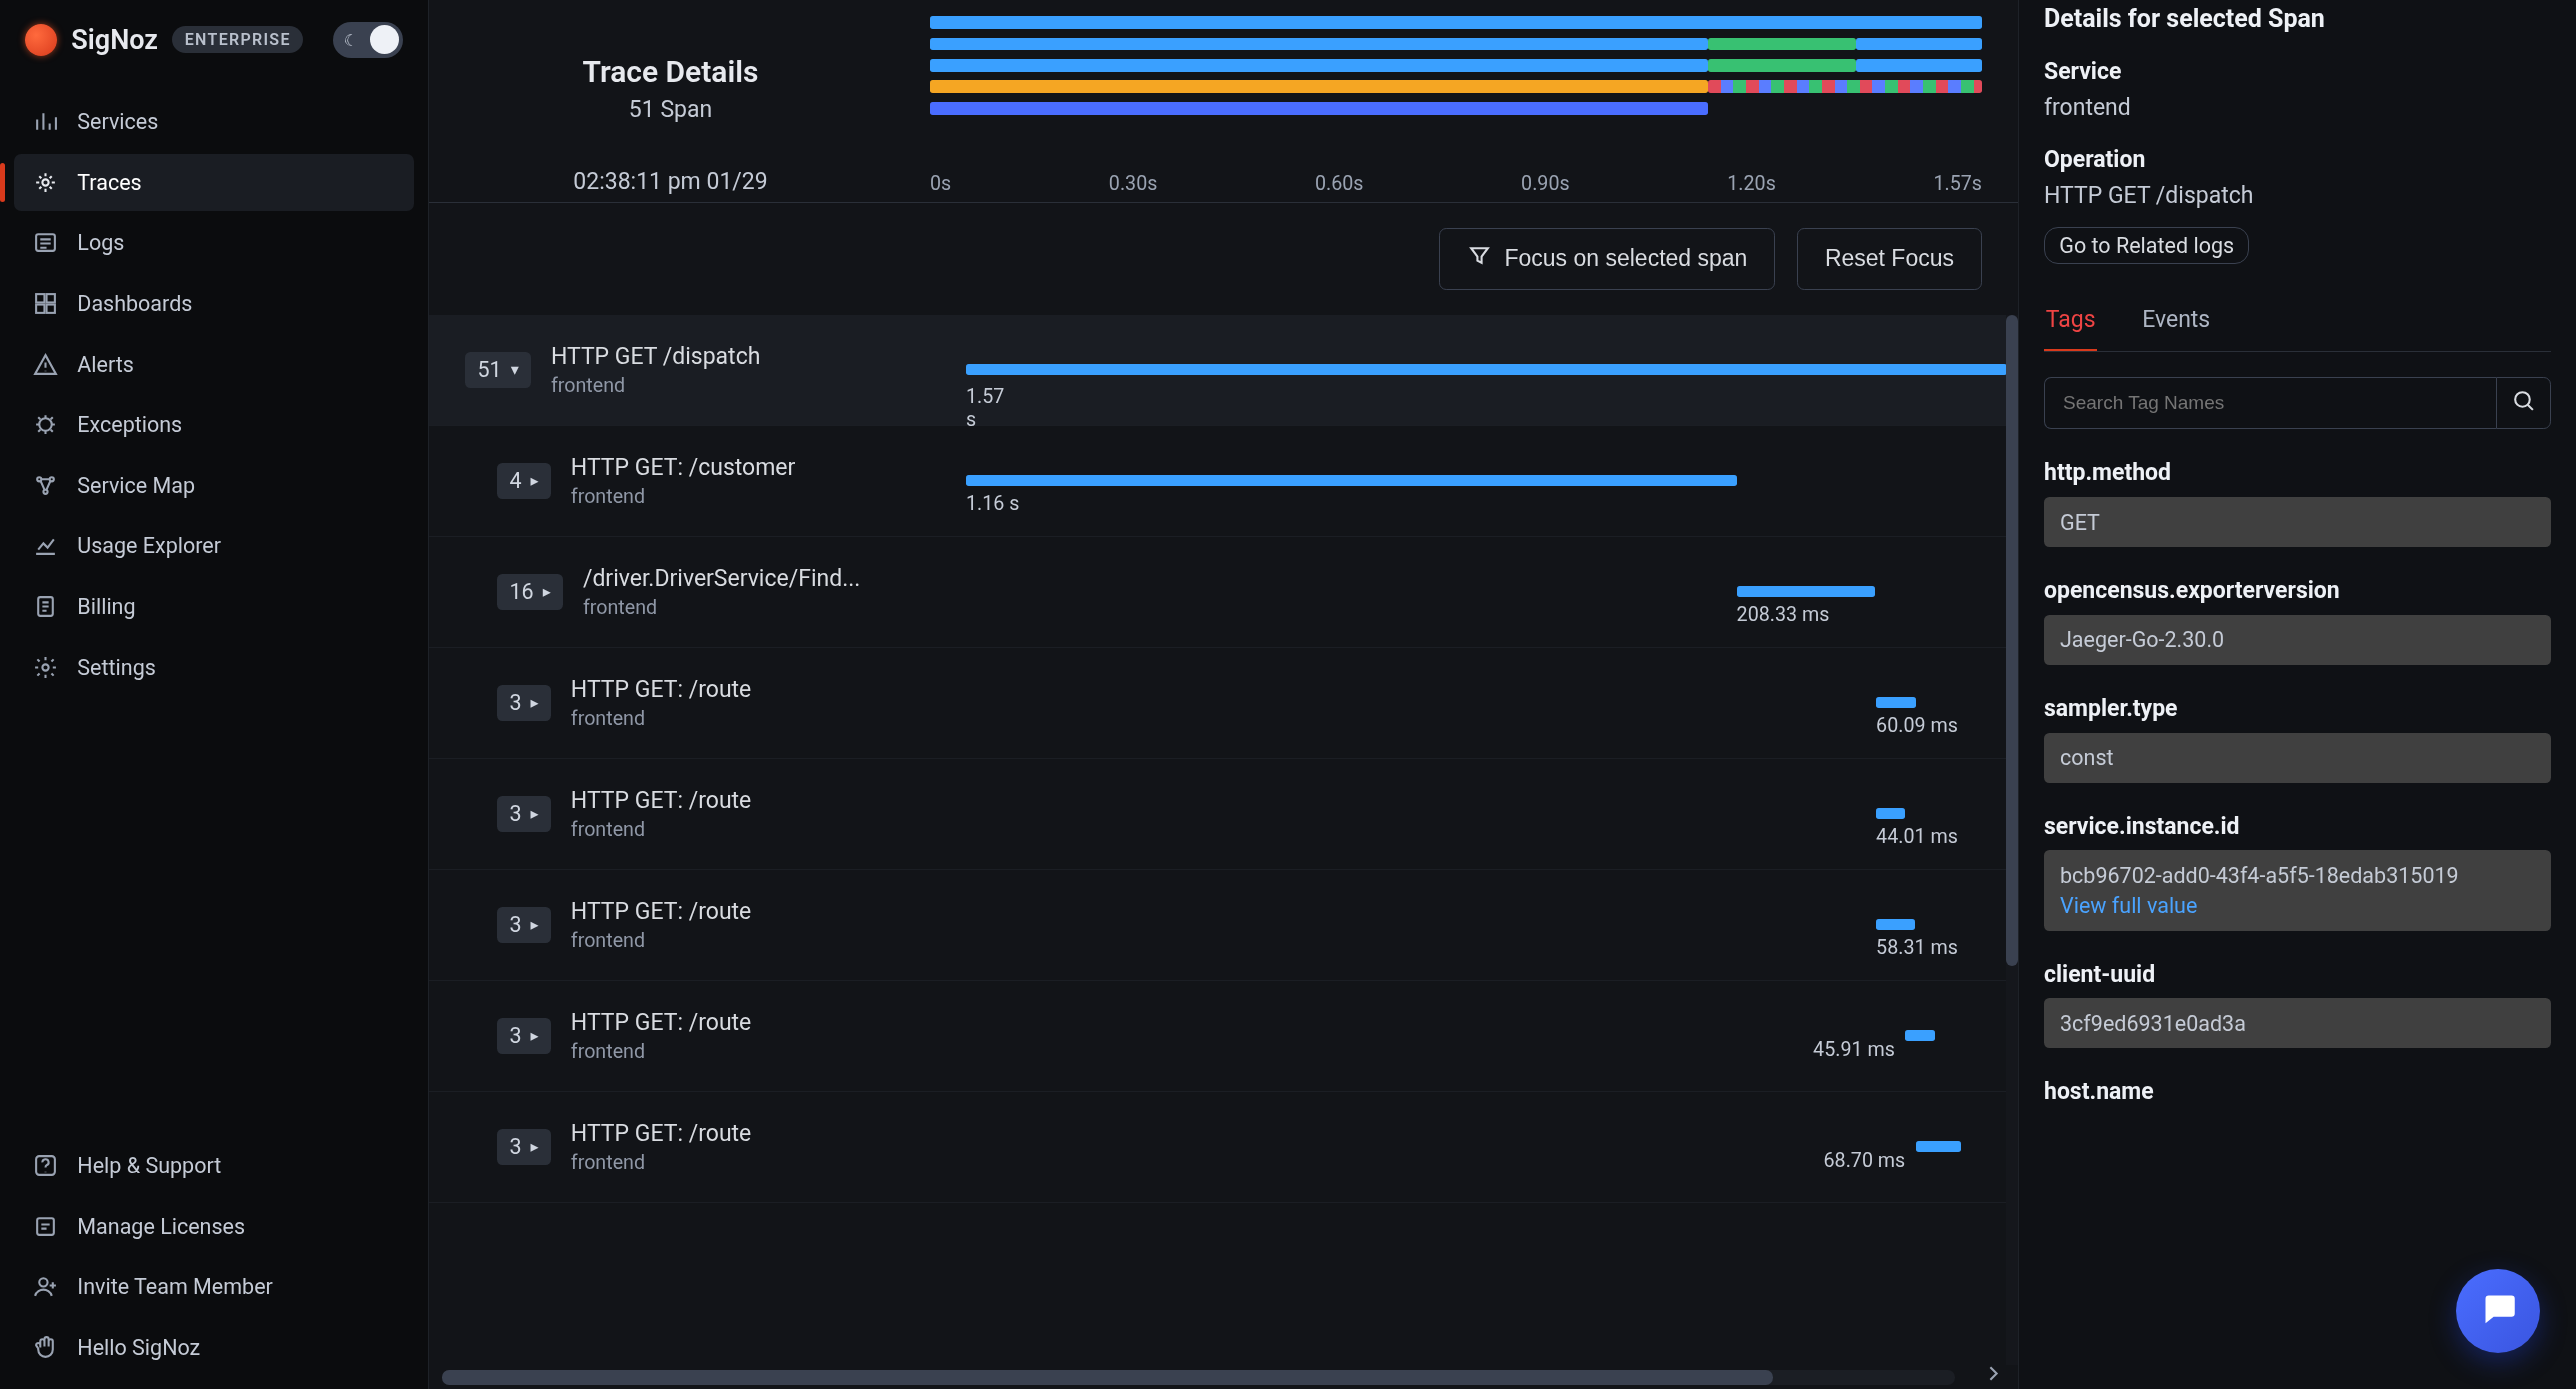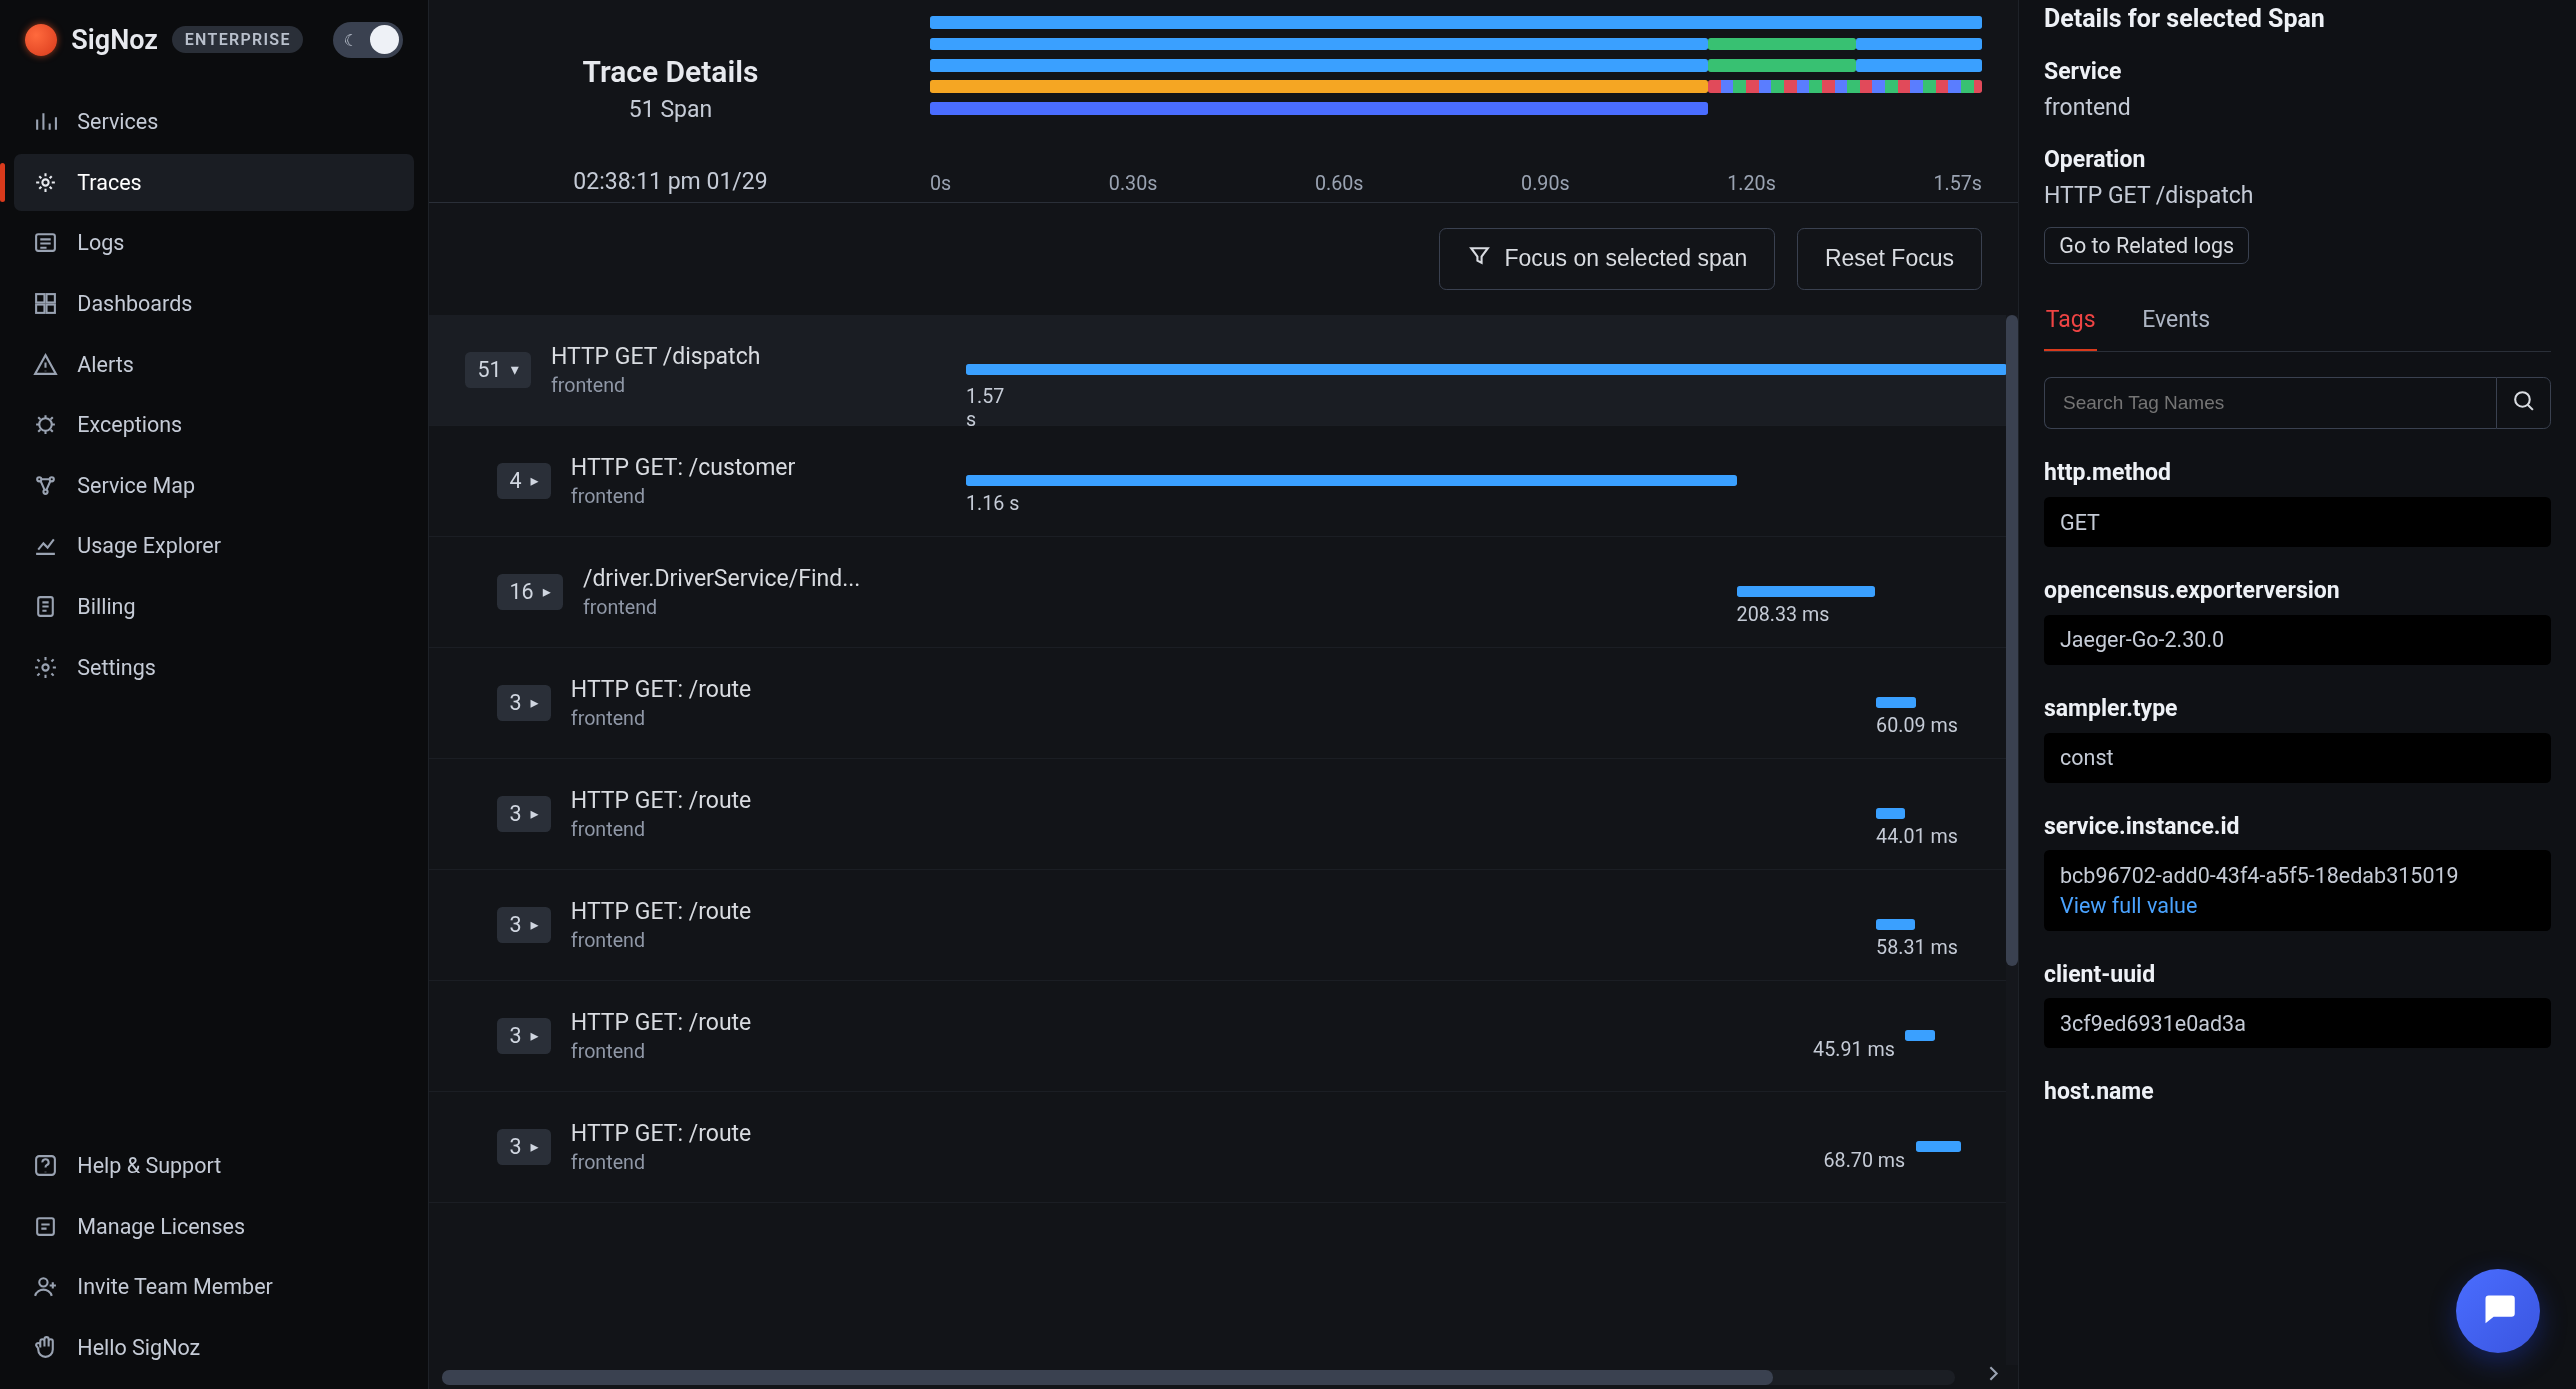--- a/index.html
+++ b/index.html
@@ -71,29 +71,29 @@
   .pager-right { position: absolute; right: 12.5px; bottom: -1.8px; color: #9aa3b2; font-size: 25px; cursor:pointer;}
 
   .vscroll { position: absolute; right: 0; top: 0; bottom: 25px; width: 12.5px; background: #15171c; }
   .vscroll .vthumb { position: absolute; top: 0; left: 0; right: 0; height: 62%; background: #3a4150; border-radius: 7.2px;}
 
   
   .details { width: 558px; min-width: 558px; height: 100%; background: #0f1115; border-left: 0.9px solid #1e2228; padding: 0 25px 21.5px; overflow-y: auto; }
   .d-title { font-weight: 700; font-size: 25px; color: #eef1f6; margin-top: 3.6px; }
   .d-sec-h { font-weight: 700; font-size: 23px; color: #eef1f6; margin-top: 25px; }
   .d-sec-v { color: #c5cbd6; font-size: 23px; margin-top: 9px; }
-  .go-logs { display: inline-block; border: 0.9px solid #3a4150; padding: 5.4px 14.3px; border-radius: 7px; margin-top: 18px; cursor: pointer; font-size: 21.5px;}
+  .go-logs { display: inline-block; border: 0.9px solid #3a4150; padding: 5.4px 14.3px; border-radius: 14px; margin-top: 18px; cursor: pointer; font-size: 21.5px;}
   .tabs { display: flex; gap: 43px; margin-top: 29px; border-bottom: 0.9px solid #2a2f38; }
   .tab { padding: 12.5px 1.8px 16px; color: #aeb6c4; cursor: pointer; font-size: 23px;}
   .tab.active { color: #ef4444; border-bottom: 2.7px solid #d93a1c; }
   .search-wrap { display: flex; margin-top: 25px; }
   .search-wrap input { flex: 1; background: transparent; border: 0.9px solid #3a4150; border-right: none; color: #d9dce1; padding: 14.3px 18px; font-size: 19px; border-radius: 7.2px 0 0 7.2px;}
   .search-wrap .sbtn { width: 55px; border: 0.9px solid #3a4150; border-radius: 0 7.2px 7.2px 0; display:flex; align-items:center; justify-content:center; cursor:pointer;}
   .tag-k { font-weight: 700; color: #eef1f6; margin-top: 30px; font-size: 23px;}
-  .tag-v { background: #000000; border-radius: 5.4px; padding: 12.5px 16px; margin-top: 10.7px; color: #c5cbd6; font-size: 21.5px; word-break: break-all;}
+  .tag-v { background: #404040; border-radius: 5.4px; padding: 12.5px 16px; margin-top: 10.7px; color: #c5cbd6; font-size: 21.5px; word-break: break-all;}
   .view-full { color: #4aa3ff; margin-top: 5.4px; display: inline-block; cursor: pointer; }
 
   
   .chat-fab { position: fixed; right: 36px; bottom: 36px; width: 84px; height: 84px; border-radius: 50%; background: linear-gradient(135deg,#4a6dff,#3a55e0); display:flex; align-items:center; justify-content:center; box-shadow: 0 9px 27px rgba(30,60,200,.4); cursor:pointer;}
   .chat-fab svg { width: 39px; height: 39px; }
 
   
   .svgicn { width: 25px; height: 25px; stroke: currentColor; fill: none; stroke-width: 2; }
 </style>
 </head>

